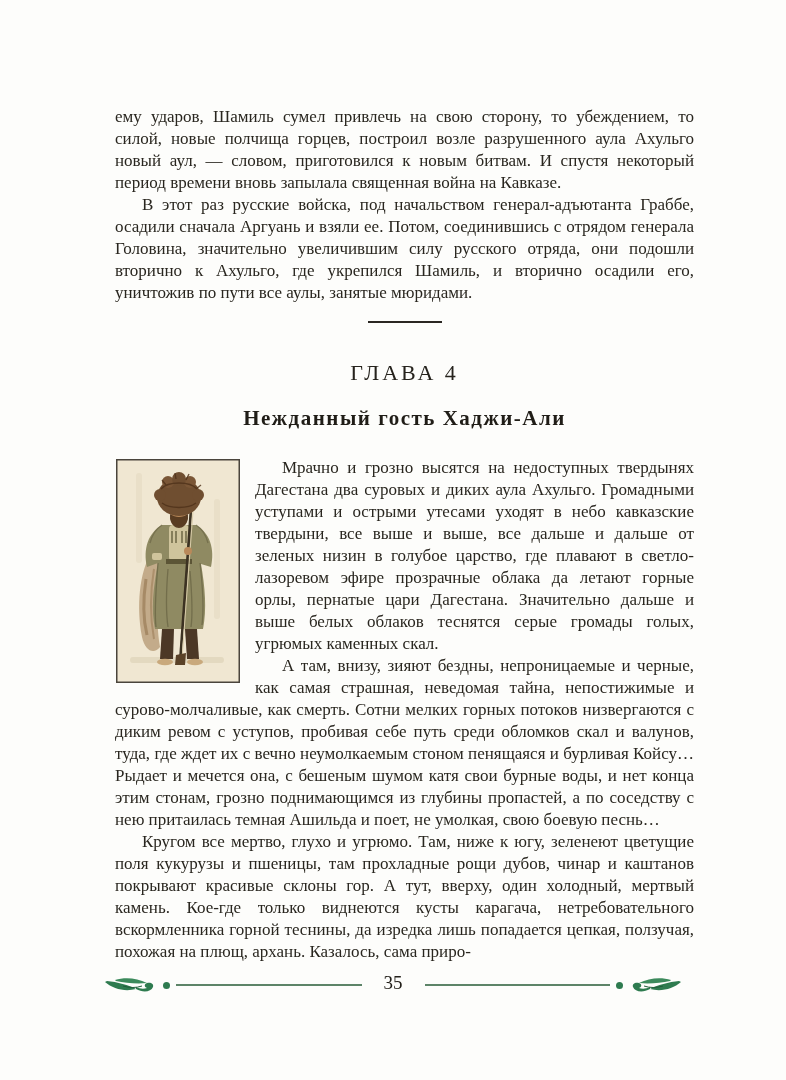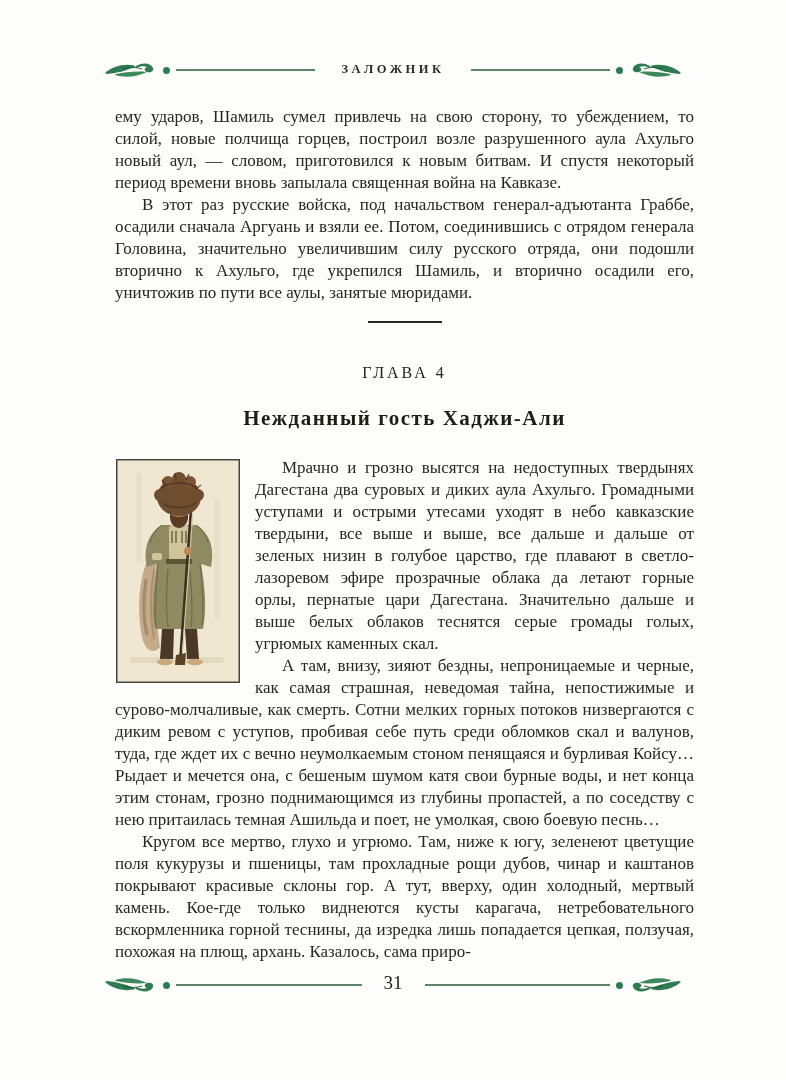--- a/index.html
+++ b/index.html
@@ -46,60 +46,41 @@
   }
   .body-col p{margin:0;}
   p.indent{text-indent:27px;}
   .section-divider{
     width:74px;height:2px;background:#2a2722;
     margin:17px auto 0 auto;
   }
   .chapter-label{
     margin:38px 0 0 0;
     text-align:center;font-weight:400;
-    font-size:16px;letter-spacing:3px;line-height:24px;
+    font-size:22px;letter-spacing:3px;line-height:24px;
     color:#26231d;
   }
   .chapter-subtitle{
     margin:20px 0 0 0;
     text-align:center;font-weight:700;
     font-size:21px;letter-spacing:1.5px;line-height:26px;
     color:#201d17;
   }
   .chapter-body{margin-top:26px;}
   .plate{
     float:left;width:124px;height:224px;
     margin:2px 15px 12px 1px;padding:0;
   }
   .plate svg{display:block;width:124px;height:224px;}
 </style>
 </head>
 <body>
 
 <div class="page">
 
-  <div class="rule-row head">
-    <svg class="flourish" viewBox="0 0 54 20">
-      <path d="M2,13 C10,6 22,3 33,6 C26,10 14,13 4,14 Z" fill="#2e7b4f"></path>
-      <path d="M12,15 C22,18 34,17 44,12 C34,11 22,12 13,14 Z" fill="#3c8a5c"></path>
-      <path d="M33,6 C40,2 48,3 50,8 C51,11 48,13 44,12 C41,11 41,8 44,7 C41,6 37,6 33,8 Z" fill="#2e7b4f"></path>
-      <path d="M20,9 C27,7 33,7 39,9" stroke="#1f5c39" stroke-width="1" fill="none"></path>
-    </svg>
-    <span class="orn-dot"></span>
-    <span class="orn-line"></span>
-    <span class="running-title">ЗАЛОЖНИК</span>
-    <span class="orn-line"></span>
-    <span class="orn-dot"></span>
-    <svg class="flourish flip-x" viewBox="0 0 54 20">
-      <path d="M2,13 C10,6 22,3 33,6 C26,10 14,13 4,14 Z" fill="#2e7b4f"></path>
-      <path d="M12,15 C22,18 34,17 44,12 C34,11 22,12 13,14 Z" fill="#3c8a5c"></path>
-      <path d="M33,6 C40,2 48,3 50,8 C51,11 48,13 44,12 C41,11 41,8 44,7 C41,6 37,6 33,8 Z" fill="#2e7b4f"></path>
-      <path d="M20,9 C27,7 33,7 39,9" stroke="#1f5c39" stroke-width="1" fill="none"></path>
-    </svg>
-  </div>
 
   <div class="body-col">
 
     <p>ему ударов, Шамиль сумел привлечь на свою сторону, то убеждением, то силой, новые полчища горцев, построил возле разрушенного аула Ахульго новый аул, — словом, приготовился к новым битвам. И спустя некоторый период времени вновь запылала священная война на Кавказе.</p>
     <p class="indent">В этот раз русские войска, под начальством генерал-адъютанта Граббе, осадили сначала Аргуань и взяли ее. Потом, соединившись с отрядом генерала Головина, значительно увеличившим силу русского отряда, они подошли вторично к Ахульго, где укрепился Шамиль, и вторично осадили его, уничтожив по пути все аулы, занятые мюридами.</p>
 
     <div class="section-divider"></div>
 
     <h2 class="chapter-label">ГЛАВА 4</h2>
     <h3 class="chapter-subtitle">Нежданный гость Хаджи-Али</h3>
@@ -163,21 +144,21 @@
 
   <div class="rule-row foot">
     <svg class="flourish flip-y" viewBox="0 0 54 20">
       <path d="M2,13 C10,6 22,3 33,6 C26,10 14,13 4,14 Z" fill="#2e7b4f"></path>
       <path d="M12,15 C22,18 34,17 44,12 C34,11 22,12 13,14 Z" fill="#3c8a5c"></path>
       <path d="M33,6 C40,2 48,3 50,8 C51,11 48,13 44,12 C41,11 41,8 44,7 C41,6 37,6 33,8 Z" fill="#2e7b4f"></path>
       <path d="M20,9 C27,7 33,7 39,9" stroke="#1f5c39" stroke-width="1" fill="none"></path>
     </svg>
     <span class="orn-dot"></span>
     <span class="orn-line"></span>
-    <span class="page-number">31</span>
+    <span class="page-number">35</span>
     <span class="orn-line"></span>
     <span class="orn-dot"></span>
     <svg class="flourish flip-xy" viewBox="0 0 54 20">
       <path d="M2,13 C10,6 22,3 33,6 C26,10 14,13 4,14 Z" fill="#2e7b4f"></path>
       <path d="M12,15 C22,18 34,17 44,12 C34,11 22,12 13,14 Z" fill="#3c8a5c"></path>
       <path d="M33,6 C40,2 48,3 50,8 C51,11 48,13 44,12 C41,11 41,8 44,7 C41,6 37,6 33,8 Z" fill="#2e7b4f"></path>
       <path d="M20,9 C27,7 33,7 39,9" stroke="#1f5c39" stroke-width="1" fill="none"></path>
     </svg>
   </div>
 

